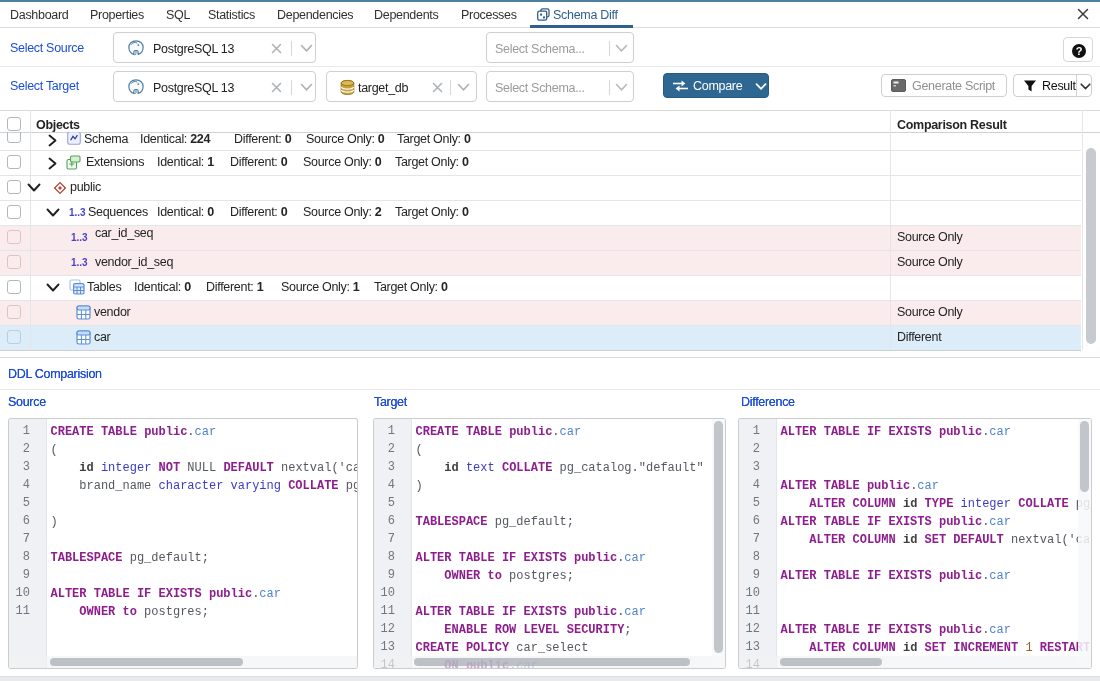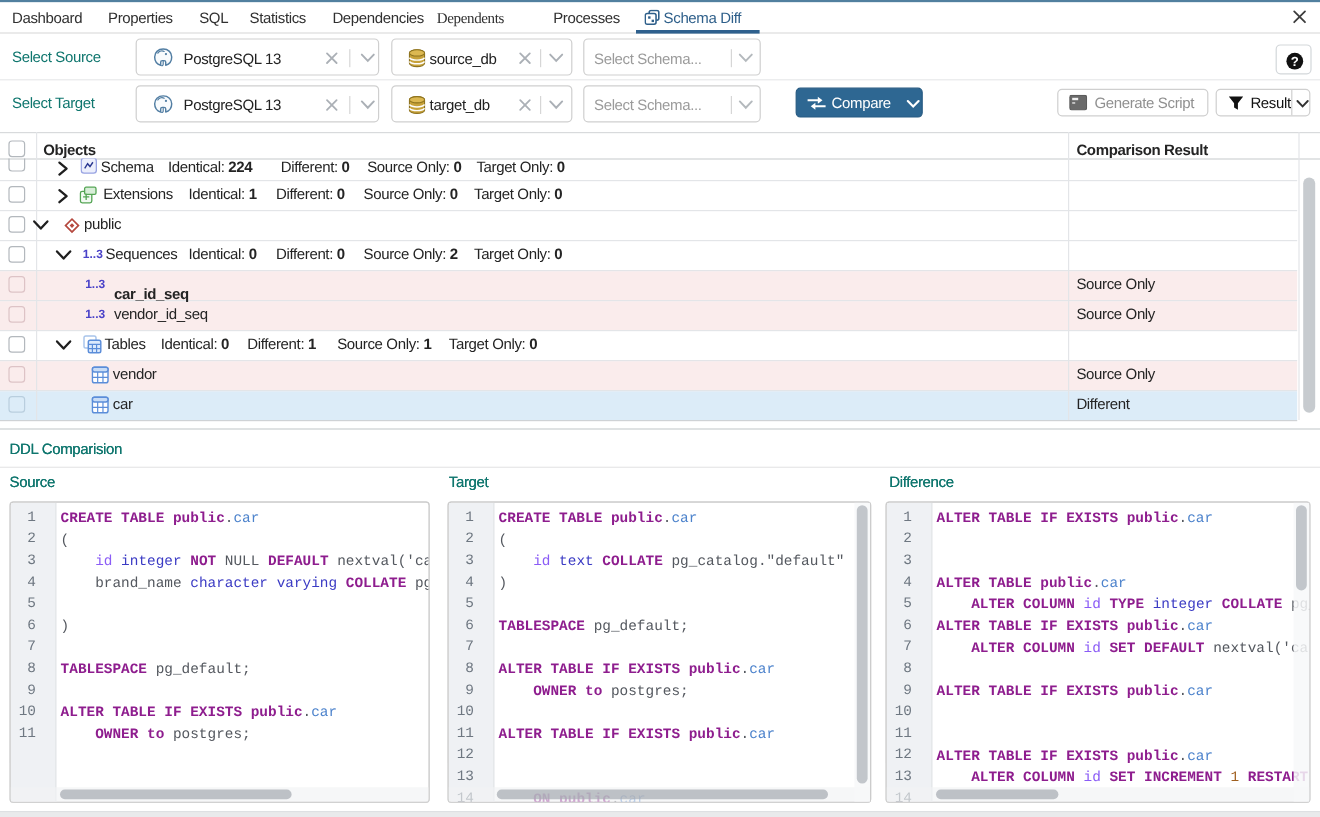--- a/index.html
+++ b/index.html
@@ -7,21 +7,21 @@
   font-family:"Liberation Sans", sans-serif; }
 #page { position:relative; width:1100px; height:681px; background:#fff; }
 .abs { position:absolute; }
 
 #topline { left:0; top:0; width:1100px; height:2px; background:#51809f; }
 .tab { position:absolute; top:8px; font-size:12.5px; letter-spacing:-0.3px; color:#303030; white-space:nowrap; }
 #tabbar { left:0; top:2px; width:1100px; height:26px; background:#fff; border-bottom:1px solid #dcdcdc; }
 #schemtab { color:#2e5f8a; }
 #tabunderline { left:530px; top:25px; width:103px; height:3px; background:#2e608d; }
 
-.lbl { position:absolute; font-size:12.5px; letter-spacing:-0.3px; color:#0f766e; white-space:nowrap; }
+.lbl { position:absolute; font-size:12.5px; letter-spacing:-0.3px; color:#1d4ed8; white-space:nowrap; }
 .combo { position:absolute; height:31px; border:1px solid #cfcfcf; border-radius:4px; background:#fff; }
 .combo .ctext { position:absolute; top:8.5px; font-size:12.5px; letter-spacing:-0.3px; color:#222; white-space:nowrap; }
 .combo .ph { color:#9b9b9b; }
 .cx { position:absolute; }
 .cdiv { position:absolute; width:1px; background:#d6d6d6; top:8px; height:15px; }
 .btn { position:absolute; border:1px solid #cfcfcf; border-radius:4px; background:#fff; }
 
 .hline { position:absolute; height:1px; background:#e3e5e8; }
 .vline { position:absolute; width:1px; background:#e3e5e8; }
 .gtext { position:absolute; font-size:12.5px; letter-spacing:-0.3px; color:#242424; white-space:nowrap; }
@@ -31,35 +31,35 @@
 .rowpink { position:absolute; left:0; width:1081px; height:24px; background:#faecec; }
 .rowblue { position:absolute; left:0; width:1081px; height:25px; background:#dcecf8; }
 
 .codebox { position:absolute; border:1px solid #ccc; border-radius:3px; background:#fff; overflow:hidden; }
 .gutter { position:absolute; left:0; top:0; bottom:0; background:#eff1f4; border-right:1px solid #e3e5e8; }
 .lnum { position:absolute; font-family:"Liberation Mono", monospace; font-size:12px; color:#6e7781; text-align:right; }
 .cline { position:absolute; font-family:"Liberation Mono", monospace; font-size:12px; color:#54585f;
   white-space:pre; line-height:18px; }
 .k { color:#8e1d8e; font-weight:bold; }
 .t { color:#3b3bc4; }
-.i { color:#8b5cf6; font-weight:normal; }
+.i { color:#404040; font-weight:bold; }
 .v { color:#4d83cc; }
 .n { color:#a06020; }
 </style>
 </head>
 <body>
 <div id="page">
   <div id="topline" class="abs"></div>
   <div id="tabbar" class="abs"></div>
   <span class="tab" style="left:10px;">Dashboard</span>
   <span class="tab" style="left:90px;">Properties</span>
   <span class="tab" style="left:166px;">SQL</span>
   <span class="tab" style="left:208px;">Statistics</span>
   <span class="tab" style="left:277px;">Dependencies</span>
-  <span class="tab" style="left:364px;font-family:Liberation Serif, serif;">Dependents</span>
+  <span class="tab" style="left:374px;">Dependents</span>
   <span class="tab" style="left:461px;">Processes</span>
   <svg class="abs" style="left:537px;top:8px;" width="13" height="13" viewBox="0 0 13 13">
     <rect x="0.7" y="3.2" width="9" height="9" rx="1.6" fill="none" stroke="#2e5f8a" stroke-width="1.3"></rect>
     <path d="M4 3.2 V2.3 a1.5 1.5 0 0 1 1.5-1.5 h5 a1.5 1.5 0 0 1 1.5 1.5 v5 a1.5 1.5 0 0 1-1.5 1.5 H9.8" fill="none" stroke="#2e5f8a" stroke-width="1.3"></path>
     <rect x="3.1" y="5.6" width="2" height="2" fill="#2e5f8a"></rect>
     <rect x="6" y="8.4" width="2" height="2" fill="#2e5f8a"></rect>
   </svg>
   <span class="tab" id="schemtab" style="left:553px;">Schema Diff</span>
   <div id="tabunderline" class="abs"></div>
   <svg class="abs" style="left:1077px;top:8px;" width="12" height="12" viewBox="0 0 12 12">
@@ -78,35 +78,20 @@
       </svg>
     <span class="ctext" style="left:39px;">PostgreSQL 13</span>
     <svg class="cx" style="left:156px;top:9px;" width="13" height="13" viewBox="0 0 13 13">
         <path d="M2.5 2.5 L10.5 10.5 M10.5 2.5 L2.5 10.5" stroke="#abb0b6" stroke-width="1.5" stroke-linecap="round"></path>
       </svg>
     <div class="cdiv" style="left:177px;"></div>
     <svg class="cx" style="left:186px;top:11px;" width="13" height="9" viewBox="0 0 13 9">
         <path d="M1.5 1.5 L6.5 6.8 L11.5 1.5" stroke="#abb0b6" stroke-width="1.6" fill="none" stroke-linecap="round"></path>
       </svg>
   </div>
-  <div class="combo" style="left:326px;top:32px;width:151px;">
-    <svg class="cx" style="left:12px;top:7px;" width="17" height="17" viewBox="0 0 17 17">
-        <path d="M2.2 4.1 c0-1.5 2.8-2.7 6.3-2.7 s6.3 1.2 6.3 2.7 v8.7 c0 1.5-2.8 2.7-6.3 2.7 s-6.3-1.2-6.3-2.7 Z" fill="#c7a23a" stroke="#8f741f" stroke-width="0.9"></path>
-        <ellipse cx="8.5" cy="4.1" rx="6.3" ry="2.6" fill="#dcb851" stroke="#8f741f" stroke-width="0.9"></ellipse>
-        <path d="M2.2 8.1 c1 1.3 3.4 2 6.3 2 s5.3-0.7 6.3-2 M2.2 11.2 c1 1.3 3.4 2 6.3 2 s5.3-0.7 6.3-2" stroke="#fdfdfd" stroke-width="1.2" fill="none"></path>
-      </svg>
-    <span class="ctext" style="left:31px;">source_db</span>
-    <svg class="cx" style="left:104px;top:9px;" width="13" height="13" viewBox="0 0 13 13">
-        <path d="M2.5 2.5 L10.5 10.5 M10.5 2.5 L2.5 10.5" stroke="#abb0b6" stroke-width="1.5" stroke-linecap="round"></path>
-      </svg>
-    <div class="cdiv" style="left:123px;"></div>
-    <svg class="cx" style="left:130px;top:11px;" width="13" height="9" viewBox="0 0 13 9">
-        <path d="M1.5 1.5 L6.5 6.8 L11.5 1.5" stroke="#abb0b6" stroke-width="1.6" fill="none" stroke-linecap="round"></path>
-      </svg>
-  </div>
   <div class="combo" style="left:486px;top:32px;width:148px;">
     <span class="ctext ph" style="left:8px;">Select Schema...</span>
     <div class="cdiv" style="left:122px;"></div>
     <svg class="cx" style="left:128px;top:11px;" width="13" height="9" viewBox="0 0 13 9">
         <path d="M1.5 1.5 L6.5 6.8 L11.5 1.5" stroke="#b4b9bd" stroke-width="1.6" fill="none" stroke-linecap="round"></path>
       </svg>
   </div>
   <div class="btn" style="left:1063px;top:37px;width:30px;height:25px;border-color:#d3d7da;">
     <svg style="position:absolute;left:7px;top:4.5px;" width="16" height="16" viewBox="0 0 16 16">
       <circle cx="8" cy="8" r="7" fill="#111"></circle>
@@ -267,21 +252,21 @@
     <span class="gtext" style="left:88px;top:5px;">Sequences</span>
     <span class="gtext cnt" style="left:157px;top:5px;">Identical: <b>0</b></span>
     <span class="gtext cnt" style="left:230px;top:5px;">Different: <b>0</b></span>
     <span class="gtext cnt" style="left:303px;top:5px;">Source Only: <b>2</b></span>
     <span class="gtext cnt" style="left:395px;top:5px;">Target Only: <b>0</b></span>
   </div>
 
   <div class="abs" style="left:0;top:225px;width:1081px;height:25px;">
     <div class="cbx" style="left:7px;top:5px;border-color:#ddc3c6;"></div>
     <span class="abs" style="left:71px;top:7px;font-size:10px;font-weight:bold;color:#4a42c8;">1..3</span>
-    <span class="gtext" style="left:95px;top:13px;font-weight:bold;">car_id_seq</span>
+    <span class="gtext" style="left:95px;top:1px;">car_id_seq</span>
     <span class="gtext" style="left:897px;top:5px;">Source Only</span>
   </div>
 
   <div class="abs" style="left:0;top:250px;width:1081px;height:25px;">
     <div class="cbx" style="left:7px;top:5px;border-color:#ddc3c6;"></div>
     <span class="abs" style="left:71px;top:7px;font-size:10px;font-weight:bold;color:#4a42c8;">1..3</span>
     <span class="gtext" style="left:95px;top:5px;">vendor_id_seq</span>
     <span class="gtext" style="left:897px;top:5px;">Source Only</span>
   </div>
 
@@ -472,21 +457,23 @@
     <div class="cline" style="left:41.5px;top:94px;"><span class="k">TABLESPACE</span> pg_default;</div>
     <div class="lnum" style="left:0;top:113px;width:21px;">7</div>
     <div class="lnum" style="left:0;top:131px;width:21px;">8</div>
     <div class="cline" style="left:41.5px;top:130px;"><span class="k">ALTER TABLE IF EXISTS</span> <span class="k">public</span>.<span class="v">car</span></div>
     <div class="lnum" style="left:0;top:149px;width:21px;">9</div>
     <div class="cline" style="left:41.5px;top:148px;">    <span class="k">OWNER to</span> postgres;</div>
     <div class="lnum" style="left:0;top:167px;width:21px;">10</div>
     <div class="lnum" style="left:0;top:185px;width:21px;">11</div>
     <div class="cline" style="left:41.5px;top:184px;"><span class="k">ALTER TABLE IF EXISTS</span> <span class="k">public</span>.<span class="v">car</span></div>
     <div class="lnum" style="left:0;top:203px;width:21px;">12</div>
+    <div class="cline" style="left:41.5px;top:202px;">    <span class="k">ENABLE ROW LEVEL SECURITY</span>;</div>
     <div class="lnum" style="left:0;top:221px;width:21px;">13</div>
+    <div class="cline" style="left:41.5px;top:220px;"><span class="k">CREATE POLICY</span> car_select</div>
     <div class="lnum" style="left:0;top:239px;width:21px;">14</div>
     <div class="cline" style="left:41.5px;top:238px;">    <span class="k">ON</span> <span class="k">public</span>.<span class="v">car</span></div>
   </div>
   <div class="codebox" style="left:738px;top:418px;width:354px;height:251px;">
     <div class="gutter" style="width:38px;">  
         <div style="position:absolute;left:0;top:0;width:341px;height:249px;overflow:hidden;"></div>
 </div>
     <div class="lnum" style="left:0;top:5px;width:21px;">1</div>
     <div class="cline" style="left:41.5px;top:4px;"><span class="k">ALTER TABLE IF EXISTS</span> <span class="k">public</span>.<span class="v">car</span></div>
     <div class="lnum" style="left:0;top:23px;width:21px;">2</div>

